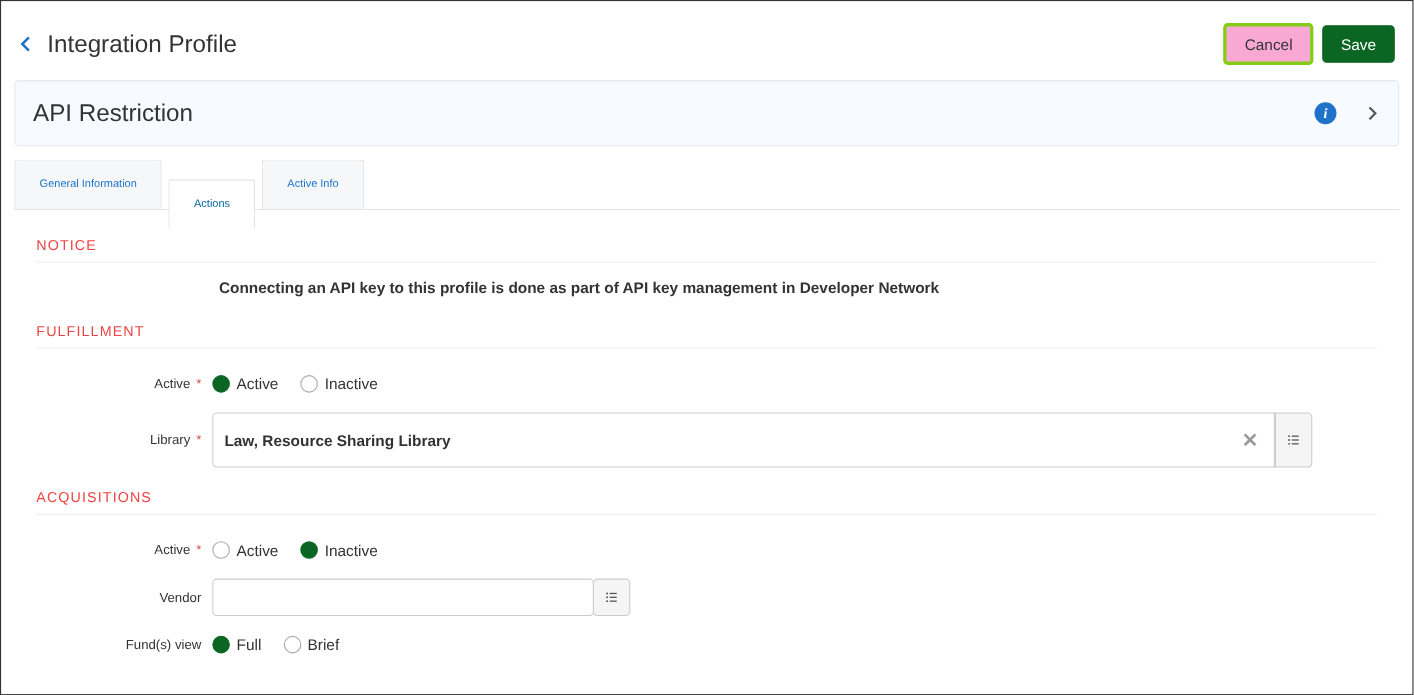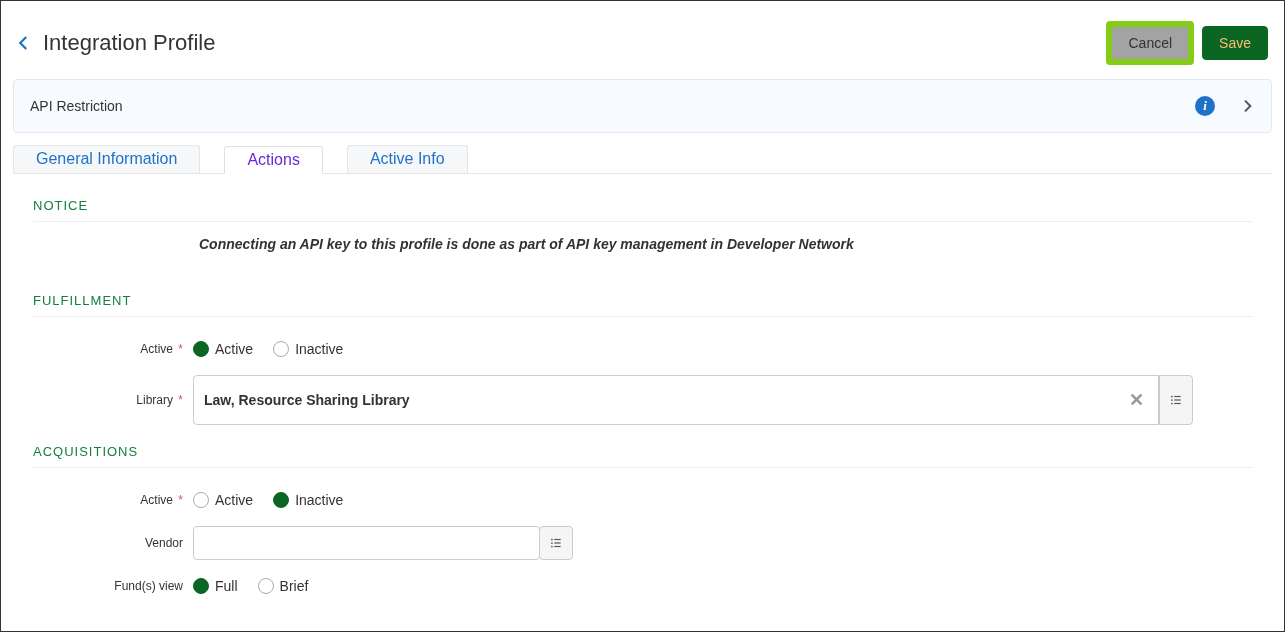--- a/index.html
+++ b/index.html
@@ -40,40 +40,40 @@
     font-weight: 400;
   }
   .btn {
     border-radius: 4px;
     padding: 8px 16px;
     font-size: 14px;
     cursor: pointer;
     margin-left: 8px;
   }
   .btn-cancel {
-    background: #a3a3a3;
-    border: 6px solid #84cc16;
+    background: #f9a8d4;
+    border: 3px solid #84cc16;
     color: #333;
   }
   .btn-save {
     background: #0b6623;
     border: 1px solid #0b6623;
-    color: #fdba74;
+    color: #ffffff;
   }
   .subheader {
     margin: 0 12px;
     border: 1px solid #e0e8f0;
     border-radius: 4px;
     background: #f7fbff;
     padding: 16px 16px;
     display: flex;
     align-items: center;
   }
   .subheader-title {
-    font-size: 14px;
+    font-size: 22px;
     color: #333;
     flex: 1;
     font-weight: 400;
   }
   .info-icon {
     width: 20px; height: 20px;
     background: #1e73c9;
     border-radius: 50%;
     color: #fff;
     font-style: italic;
@@ -86,57 +86,56 @@
     margin-right: 24px;
     cursor: pointer;
   }
   .expand-chevron svg { width: 16px; height: 16px; display:block; color:#555; cursor:pointer;}
   .tabs {
     display: flex;
     margin: 12px 12px 0 12px;
     border-bottom: 1px solid #e6e6e6;
   }
   .tab {
-    padding: 4px 22px;
-    font-size: 16px;
+    padding: 16px 22px;
+    font-size: 10px;
     color: #1e73c9;
     background: #f5f7f9;
     border: 1px solid #e6e6e6;
     border-bottom: none;
-    margin-right: 24px;
+    margin-right: 6px;
     border-radius: 3px 3px 0 0;
     cursor: pointer;
   }
   .tab.active {
     background: #fff;
-    color: #6d28d9;
+    color: #0369a1;
     border: 1px solid #e0e0e0;
     border-bottom: 1px solid #fff;
     position: relative;
-    top: 1px;
+    top: 18px;
   }
   .content {
     padding: 24px 32px 0 32px;
   }
   .section-heading {
     font-size: 13px;
     letter-spacing: 1px;
-    color: #15803d;
+    color: #ef4444;
     border-bottom: 1px solid #eee;
     padding-bottom: 8px;
     margin-bottom: 14px;
     text-transform: none;
   }
   .notice-text {
     font-size: 14px;
     font-weight: 600;
     color: #333;
-    margin: 14px 0 41px 166px;
+    margin: 14px 0 24px 166px;
     display:block;
-    font-style:italic;
   }
   .form-row {
     display: flex;
     align-items: center;
     margin-bottom: 18px;
   }
   .form-label {
     width: 160px;
     text-align: right;
     padding-right: 10px;

